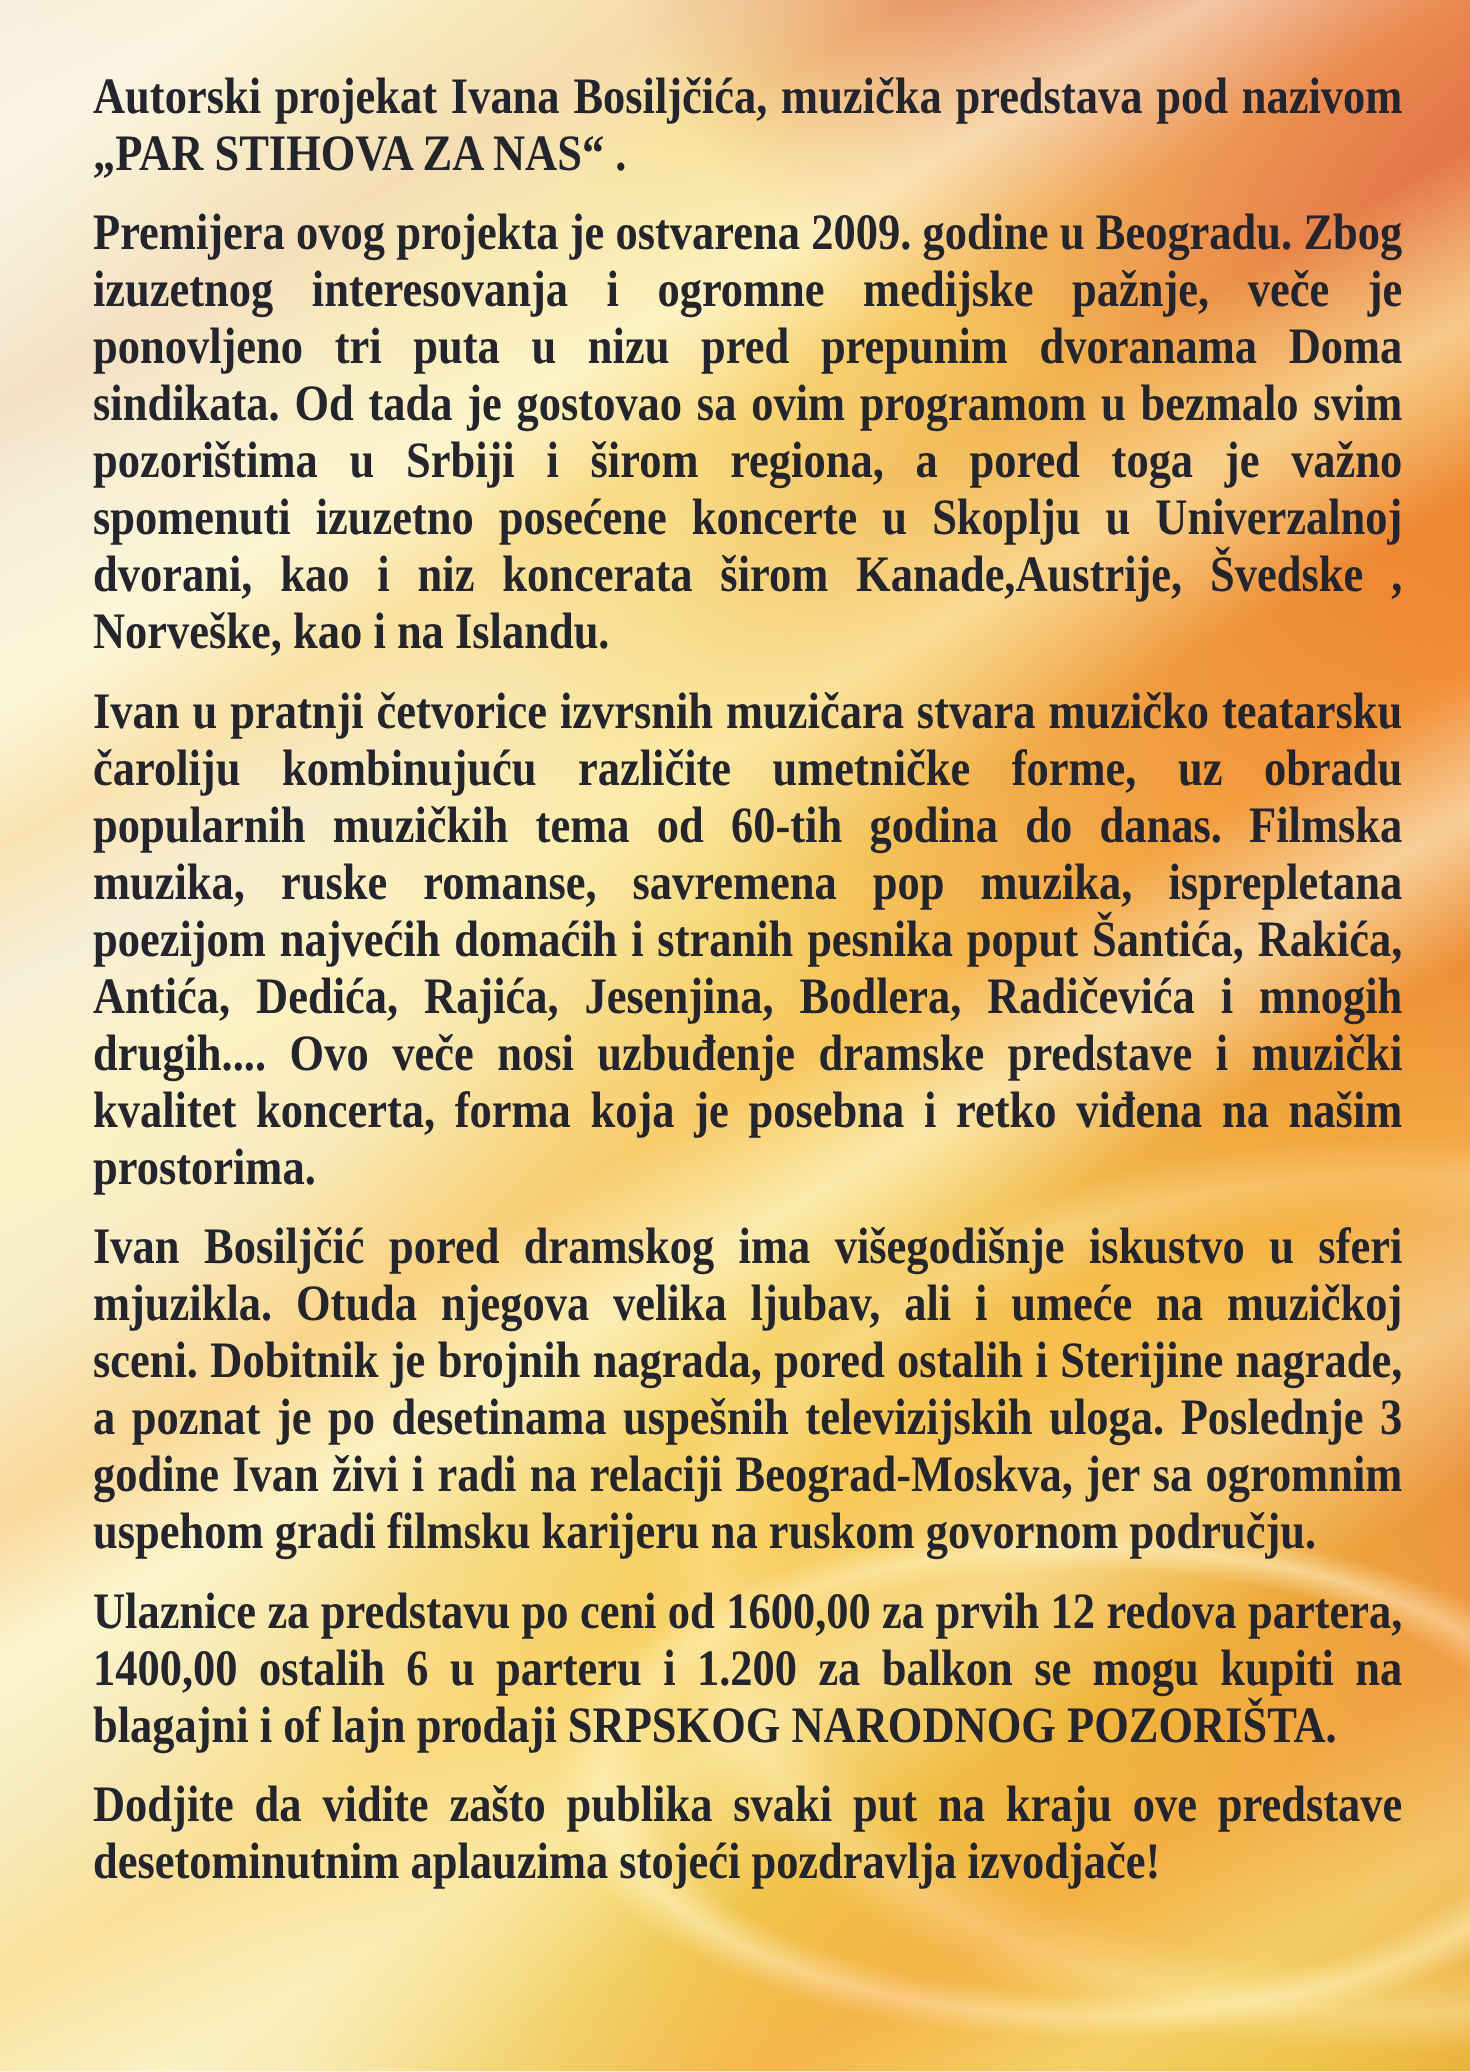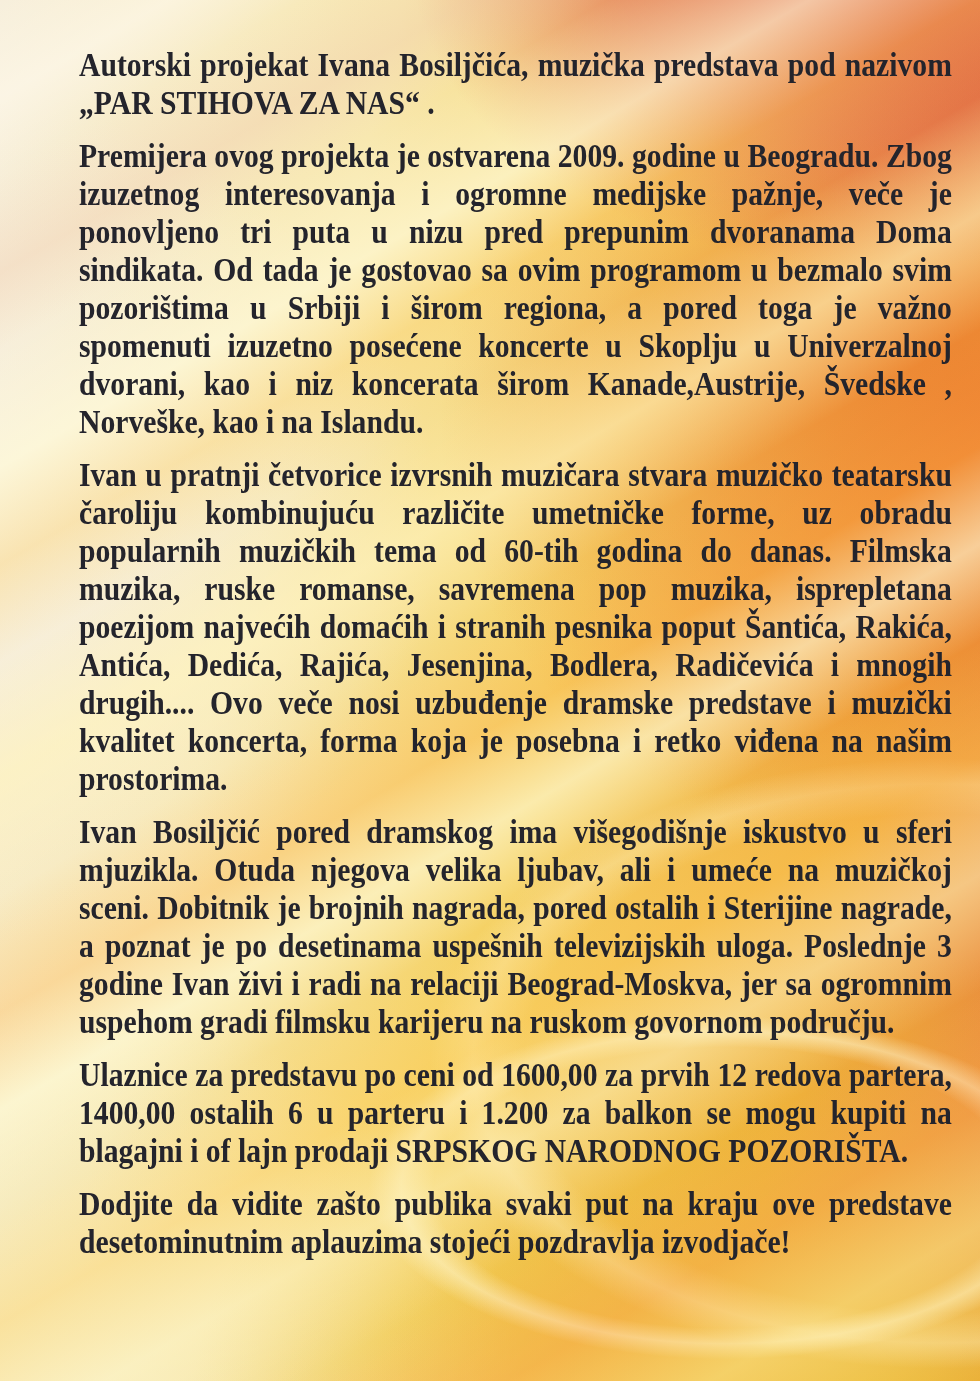--- a/index.html
+++ b/index.html
@@ -7,21 +7,21 @@
     padding: 0;
     background: #ffffff;
   }
 
   .page {
     position: relative;
     width: 980px;
     height: 1381px;
     overflow: hidden;
     box-sizing: border-box;
-    padding: 46px 0 0 79px;
+    padding: 46px 0 0 62px;
     background:
       
       linear-gradient(150deg,
         rgba(255,255,255,0) 0%,
         rgba(255,250,238,0.55) 5%,
         rgba(255,255,255,0) 9%,
         rgba(238,198,168,0.35) 14%,
         rgba(255,255,255,0) 18%,
         rgba(255,250,215,0.65) 24%,
         rgba(252,205,95,0.35) 29%,

